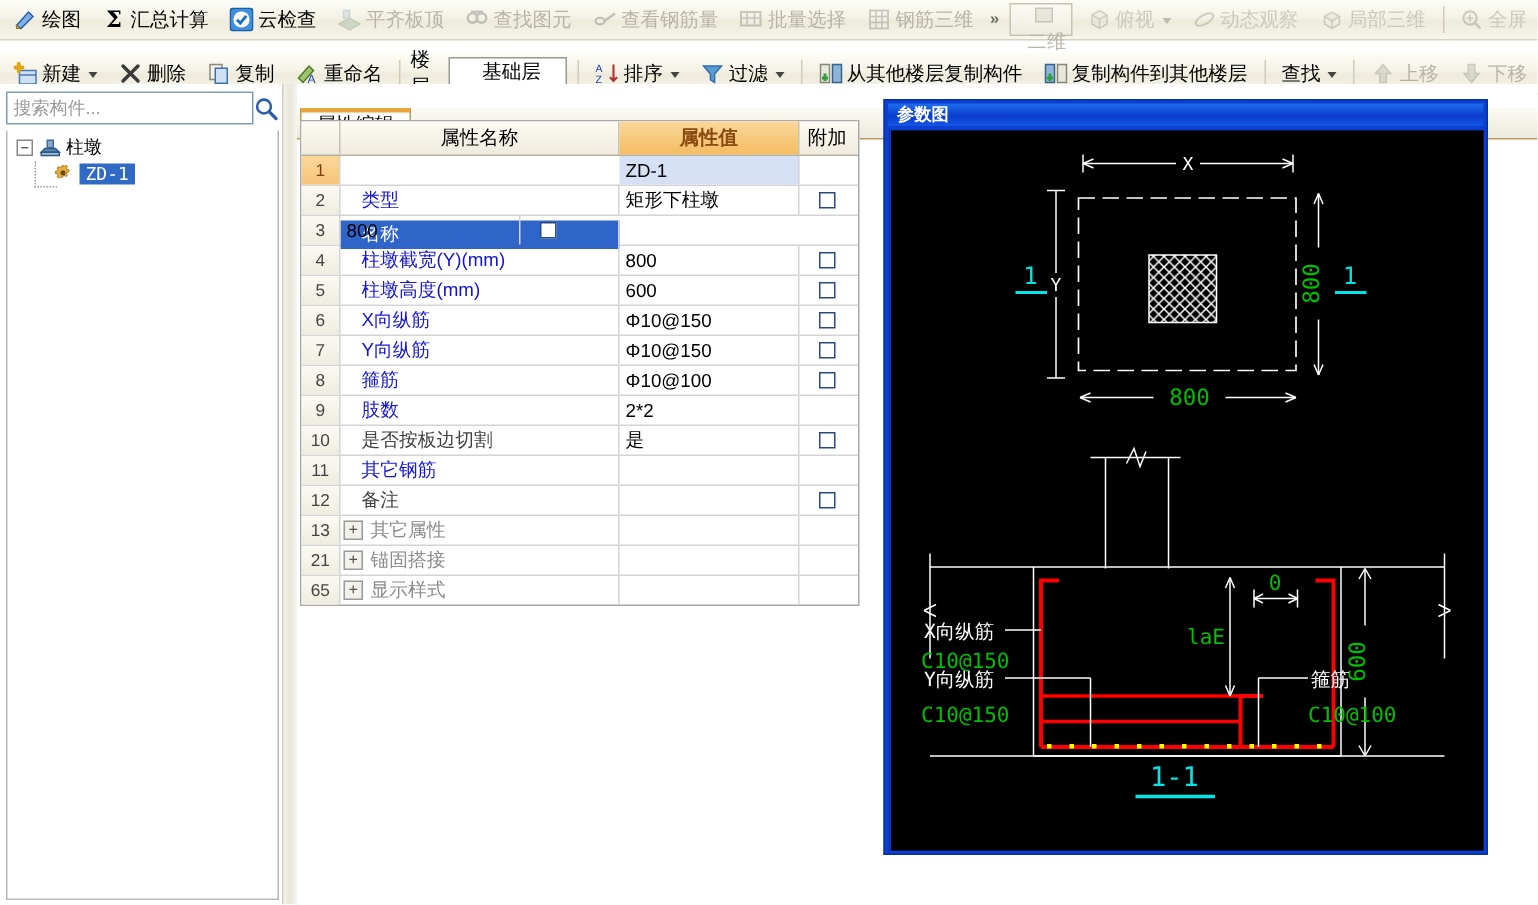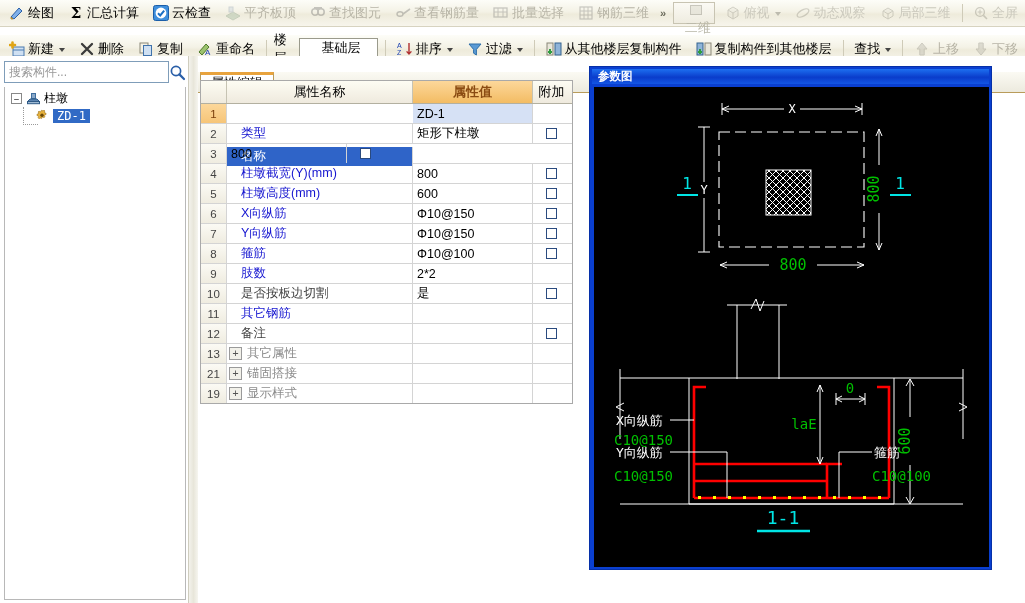--- a/index.html
+++ b/index.html
@@ -553,21 +553,21 @@
           <div class="grow grp">
             <div class="gc num">21</div>
             <div class="gc name">
               <span class="grp-exp">+</span>
               <span>锚固搭接</span>
             </div>
             <div class="gc val"></div>
             <div class="gc att"></div>
           </div>
           <div class="grow grp">
-            <div class="gc num">19</div>
+            <div class="gc num">65</div>
             <div class="gc name">
               <span class="grp-exp">+</span>
               <span>显示样式</span>
             </div>
             <div class="gc val"></div>
             <div class="gc att"></div>
           </div>
         </div>
     </div>
   </div>

